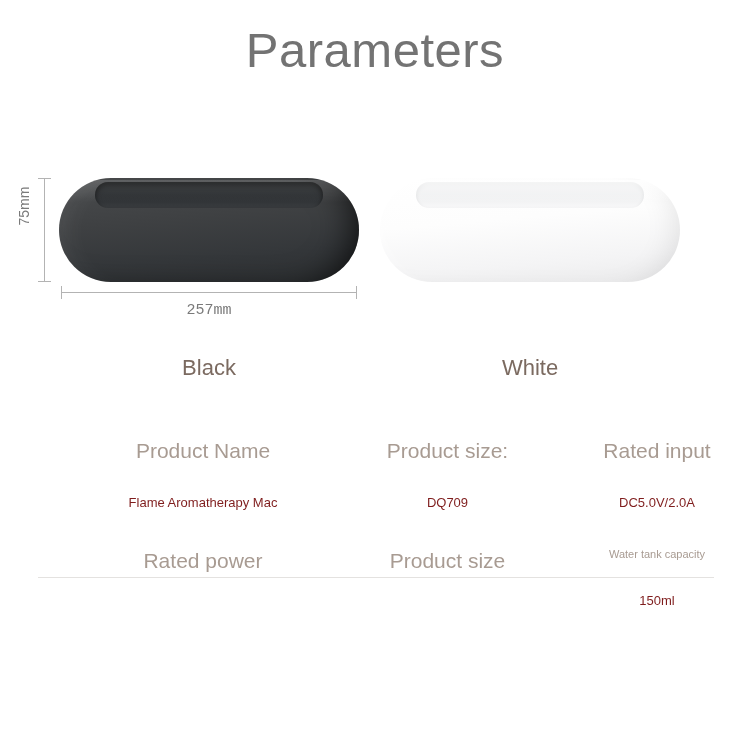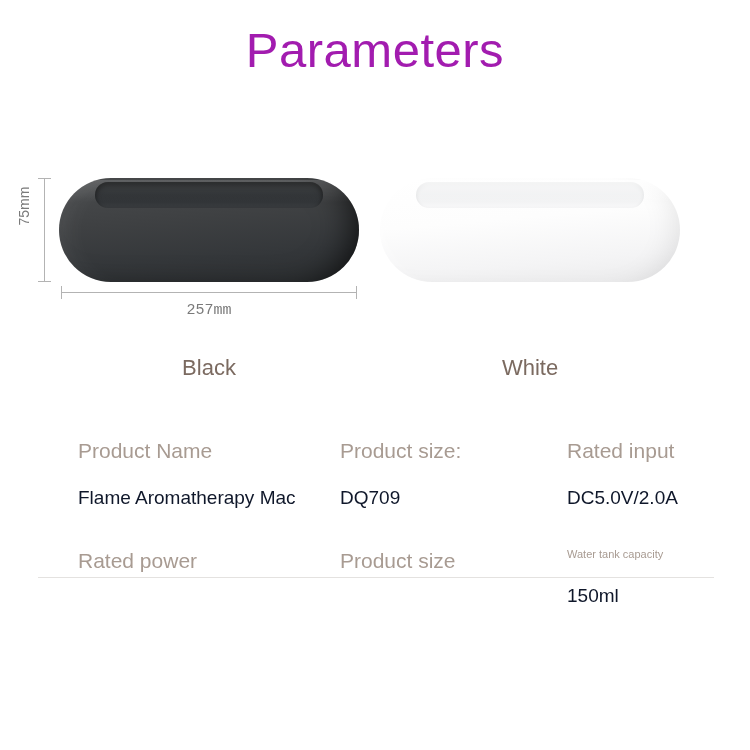--- a/index.html
+++ b/index.html
@@ -19,21 +19,21 @@
   
   .page-title {
     position: absolute;
     left: 0;
     top: 24px;
     width: 750px;
     text-align: center;
     font-size: 49px;
     font-weight: 400;
     letter-spacing: 0.5px;
-    color: #a21caf;
+    color: #737373;
     line-height: 1.1;
   }
 
   
   .showcase {
     position: absolute;
     left: 0;
     top: 150px;
     width: 750px;
     height: 250px;
@@ -176,42 +176,43 @@
   
   .spec-table {
     position: absolute;
     left: 0;
     top: 438px;
     width: 750px;
   }
   .spec-row {
     position: relative;
     height: 110px;
+    text-align: center;
   }
   .spec-cell {
     position: absolute;
     top: 0;
   }
   .col-1 { left: 78px;  width: 250px; }
   .col-2 { left: 340px; width: 215px; }
   .col-3 { left: 567px; width: 180px; }
 
   .spec-label {
     font-size: 21px;
     color: #a89b92;
     line-height: 1.2;
     white-space: nowrap;
   }
   .spec-label.compact {
     font-size: 11px;
   }
   .spec-value {
-    margin-top: 24px;
-    font-size: 19px;
-    color: #0f172a;
+    margin-top: 32px;
+    font-size: 13px;
+    color: #7f1d1d;
     line-height: 1.2;
     white-space: nowrap;
   }
 
   .spec-divider {
     position: absolute;
     left: 38px;
     top: 139px;
     width: 676px;
     height: 1px;

